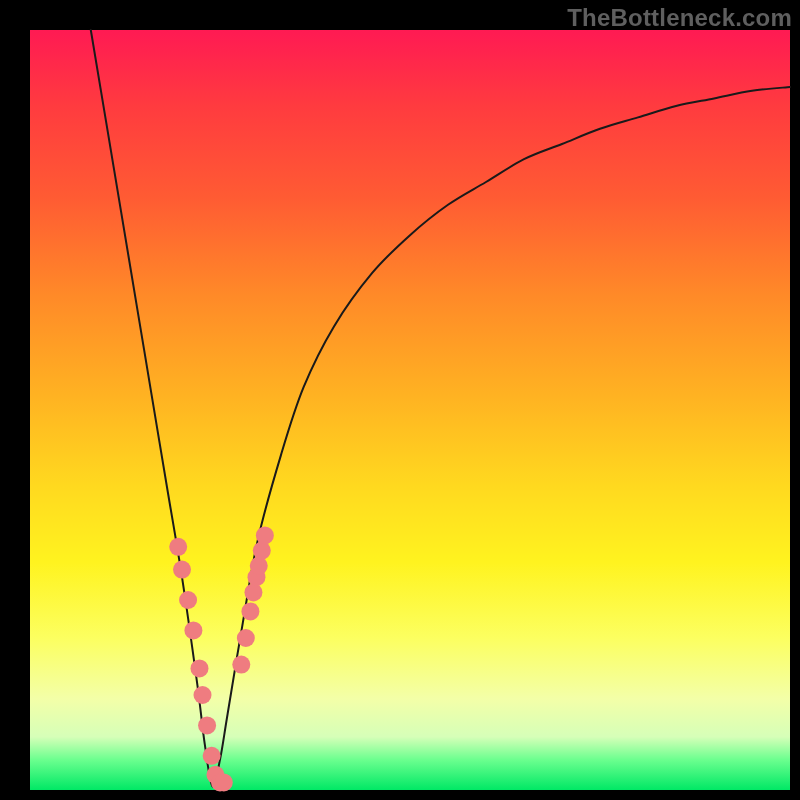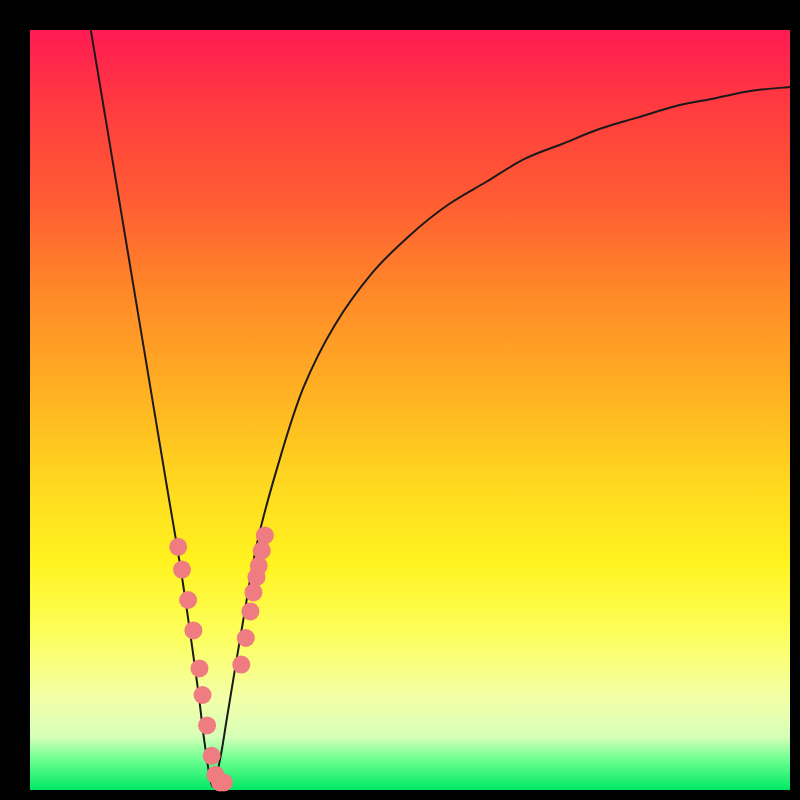--- a/index.html
+++ b/index.html
@@ -82,14 +82,15 @@
           <circle cx="220.40" cy="581.40" r="9" fill="#ef7c80" stroke="#d96a6e" stroke-width="0"></circle>
           <circle cx="223.44" cy="562.40" r="9" fill="#ef7c80" stroke="#d96a6e" stroke-width="0"></circle>
           <circle cx="226.48" cy="547.20" r="9" fill="#ef7c80" stroke="#d96a6e" stroke-width="0"></circle>
           <circle cx="228.76" cy="535.80" r="9" fill="#ef7c80" stroke="#d96a6e" stroke-width="0"></circle>
           <circle cx="231.80" cy="520.60" r="9" fill="#ef7c80" stroke="#d96a6e" stroke-width="0"></circle>
           <circle cx="234.84" cy="505.40" r="9" fill="#ef7c80" stroke="#d96a6e" stroke-width="0"></circle>
         </g>
     </svg>
   </div>
 
+  <div class="watermark">TheBottleneck.com</div>
 
 </div>
 
 </body></html>

